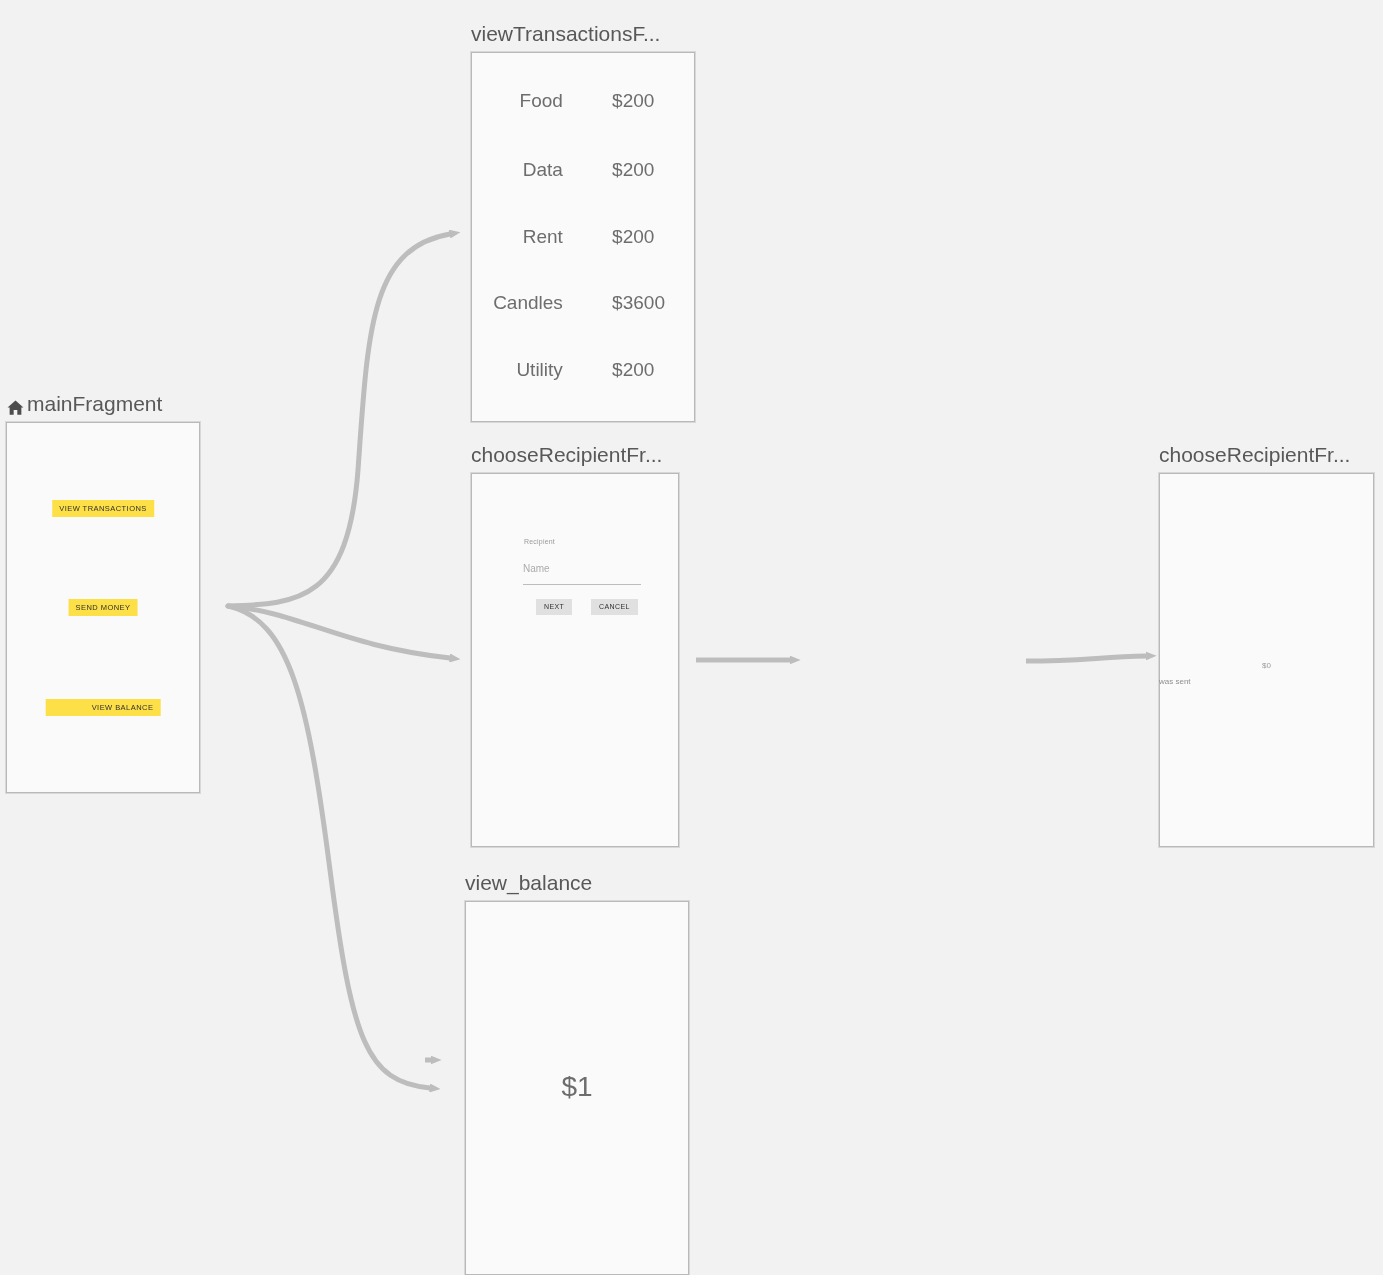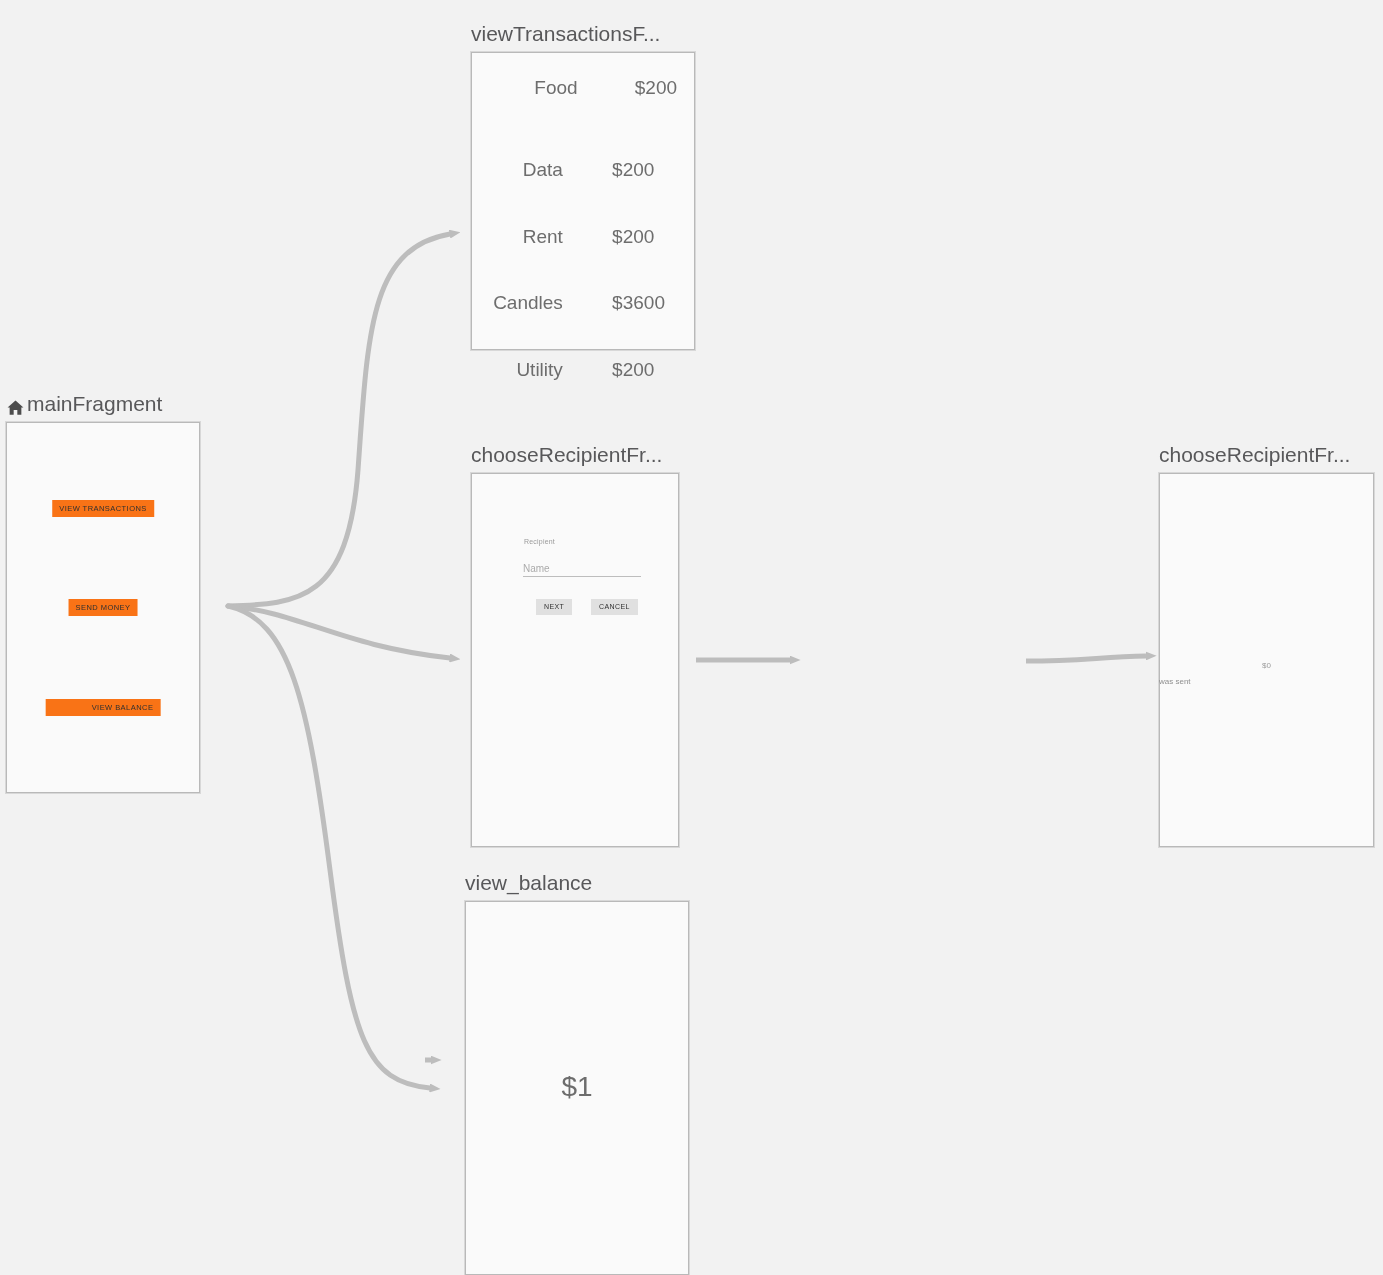--- a/index.html
+++ b/index.html
@@ -68,21 +68,21 @@
     position: absolute;
     left: 0; top: 0;
     width: 100%;
     height: 100%;
     box-sizing: border-box;
   }
 
   
   .mini-btn {
     position: absolute;
-    background: #f97316;
+    background: #fde047;
     color: #303030;
     font-size: 7.5px;
     letter-spacing: 0.45px;
     text-align: center;
     line-height: 17px;
     height: 17px;
     transform: translateX(-50%);
     white-space: nowrap;
     padding: 0 7px;
     box-sizing: border-box;
@@ -115,21 +115,21 @@
     font-size: 7px;
     color: #9a9a9a;
     letter-spacing: 0.2px;
     white-space: nowrap;
   }
   .form-input {
     position: absolute;
     font-size: 10px;
     color: #ababab;
     border-bottom: 1px solid #bdbdbd;
-    padding-bottom: 2px;
+    padding-bottom: 10px;
     white-space: nowrap;
   }
   .form-btn {
     position: absolute;
     background: #e0e0e0;
     color: #2f2f2f;
     font-size: 7px;
     letter-spacing: 0.4px;
     text-align: center;
     line-height: 16px;
@@ -203,25 +203,25 @@
       <span>mainFragment</span>
     </div>
     <div class="node-frame"></div>
     <div class="node-body">
       <div class="mini-btn" style="left:50%; top:78px;">VIEW TRANSACTIONS</div>
       <div class="mini-btn" style="left:50%; top:177px;">SEND MONEY</div>
       <div class="mini-btn" style="left:50%; top:277px;padding-left:46px;">VIEW BALANCE</div>
     </div>
   </div>
 
-  <div class="node" style="left:471px; top:52px; width:224px; height:298px;text-decoration:underline;">
+  <div class="node" style="left:471px; top:52px; width:224px; height:370px;text-decoration:underline;">
     <div class="node-label">viewTransactionsF...</div>
     <div class="node-frame"></div>
     <div class="node-body">
-      <div class="tx-row" style="top:23px;padding-left:36px;">
+      <div class="tx-row" style="top:36px;">
         <span class="tx-name">Food</span>
         <span class="tx-amount">$200</span>
       </div>
       <div class="tx-row" style="top:105px;">
         <span class="tx-name">Data</span>
         <span class="tx-amount">$200</span>
       </div>
       <div class="tx-row" style="top:172px;">
         <span class="tx-name">Rent</span>
         <span class="tx-amount">$200</span>

